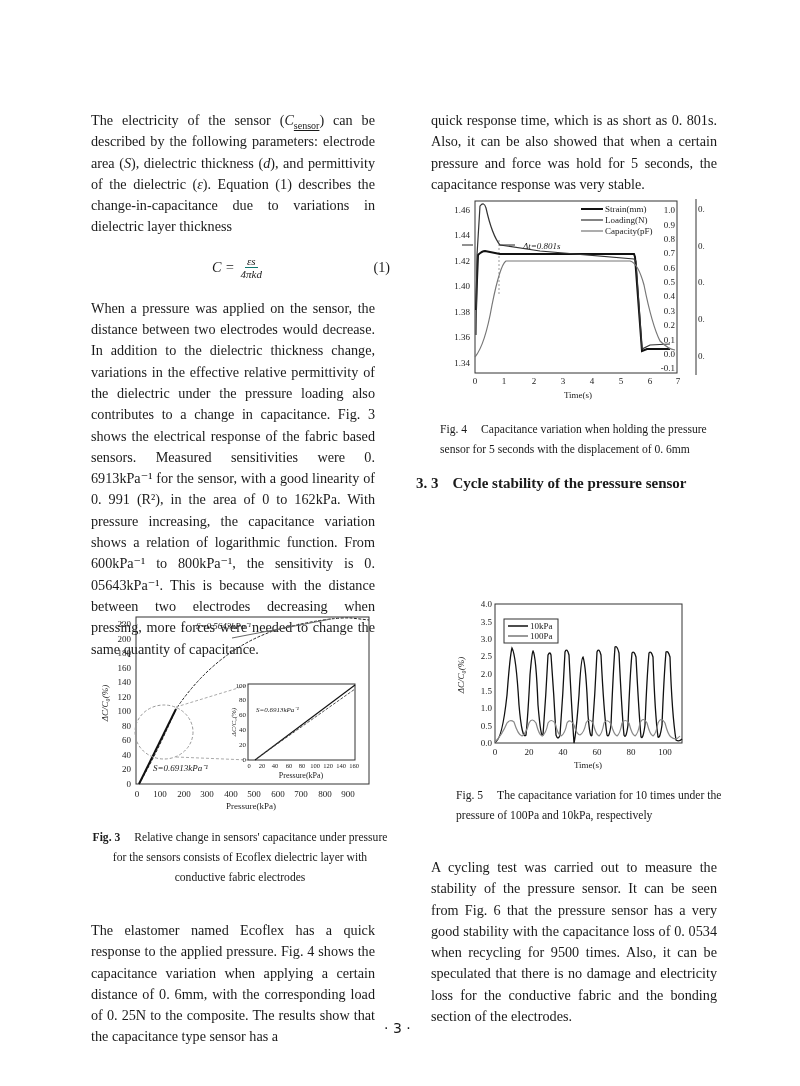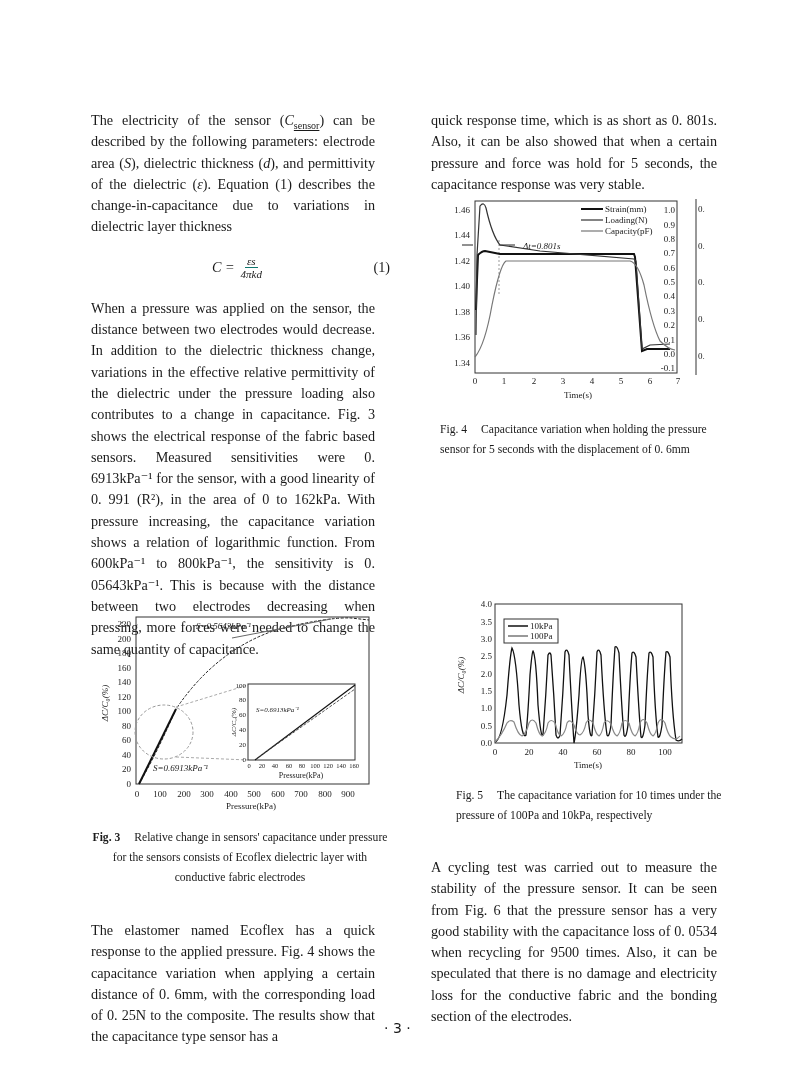--- a/index.html
+++ b/index.html
@@ -187,20 +187,23 @@
   <path d="M36 140 L37 60 L40 11 Q44 6 46 13 Q52 40 60 50 L100 56 L194 64 L196 66 L202 154 L210 150 L230 149" fill="none" stroke="#333" stroke-width="1.2"></path>
   <path d="M35 162 Q45 150 52 110 Q60 70 66 66 L120 66 L190 66 Q198 68 204 90 Q212 130 220 146 Q228 154 235 155" fill="none" stroke="#777" stroke-width="1.2"></path>
 </svg>
 </div>
 
 <div class="caption" style="left:440px;top:420px;width:290px;">
   <span class="fig">Fig. 4</span><span>Capacitance variation when holding the pressure sensor for 5 seconds with the displacement of 0. 6mm</span>
 </div>
 
 <div class="col col-right" style="top:473px;">
+  <p class="heading">
+    <span class="num">3. 3</span><span>Cycle stability of the pressure sensor</span>
+  </p>
 </div>
 
 <div class="figure" style="left:450px;top:595px;width:250px;height:180px;">
 <svg width="250" height="180" viewBox="0 0 250 180">
   <rect x="45" y="9" width="187" height="139" fill="none" stroke="#333"></rect>
   <g font-size="9" text-anchor="end">
     <text x="42" y="151">0.0</text>
         <text x="42" y="134">0.5</text>
         <text x="42" y="116">1.0</text>
     <text x="42" y="99">1.5</text>

